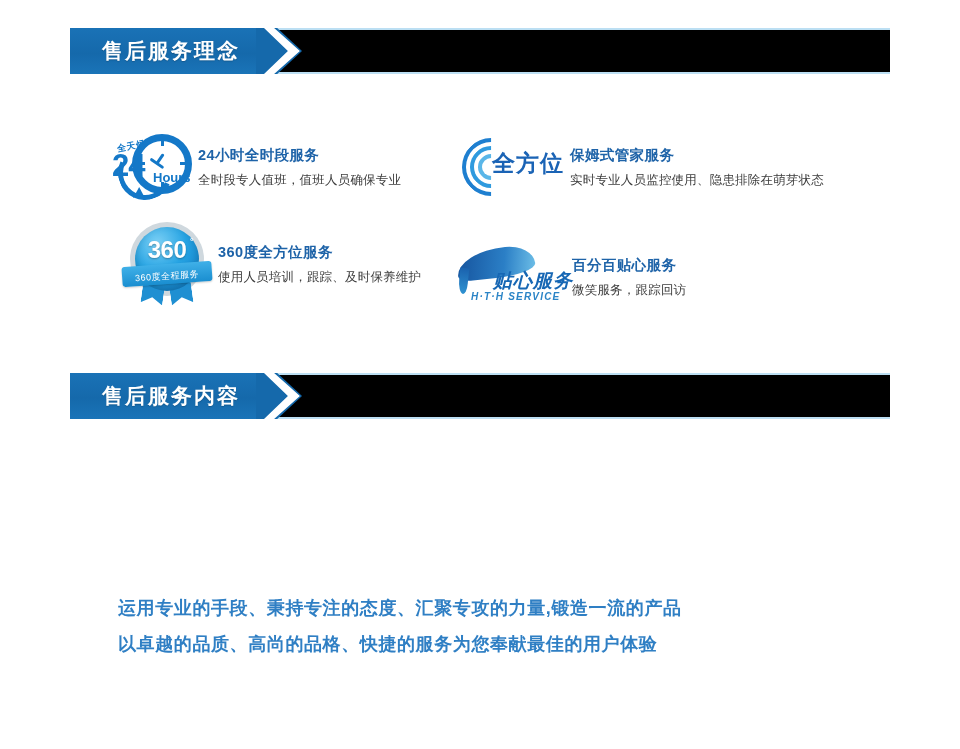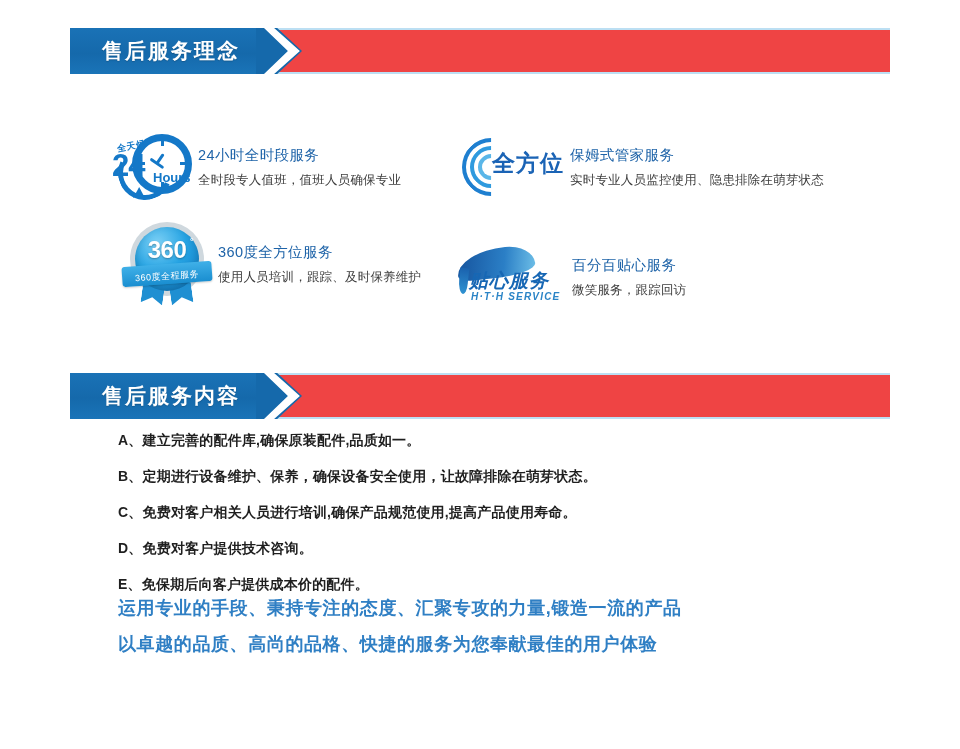--- a/index.html
+++ b/index.html
@@ -7,21 +7,21 @@
     width:960px;height:749px;background:#ffffff;
     font-family:"Liberation Sans","DejaVu Sans",sans-serif;
     -webkit-font-smoothing:antialiased;
     overflow:hidden;position:relative;
   }
   .page{position:relative;width:960px;height:749px;}
 
   
   .sec-bar{
     position:absolute;left:70px;width:820px;height:46px;
-    background:#ef4444;
+    background:#000000;
   }
   .sec-bar .bar-top-line{
     position:absolute;left:0;top:0;width:100%;height:2px;background:#bcdff3;
   }
   .sec-bar .bar-bottom-line{
     position:absolute;left:0;bottom:0;width:100%;height:2px;background:#bcdff3;
   }
   .sec-bar .bar-left{
     position:absolute;left:0;top:0;height:46px;width:190px;
     background:linear-gradient(180deg,#1a72b6 0%,#1569ab 55%,#1a74b8 100%);
@@ -45,21 +45,21 @@
     position:absolute;left:8px;top:0;width:100%;height:100%;
     background:#ffffff;
     clip-path:polygon(0 0, 22% 0, 78% 50%, 22% 100%, 0 100%, 52% 50%);
   }
 
   
   .svc-grid{position:absolute;left:0;top:0;width:960px;}
   .svc-item{position:absolute;display:flex;align-items:center;}
   .svc-text{display:block;}
   .svc-title{
-    color:#1e63a8;font-size:14.5px;font-weight:normal;letter-spacing:.4px;
+    color:#1e63a8;font-size:14.5px;font-weight:bold;letter-spacing:.4px;
     margin-bottom:7px;white-space:nowrap;
   }
   .svc-desc{
     color:#3d3d3d;font-size:12.5px;letter-spacing:.2px;white-space:nowrap;
   }
 
   
   .ico-clock{position:relative;width:86px;height:70px;flex:0 0 86px;}
   .ico-clock .dial{
     position:absolute;left:20px;top:2px;width:60px;height:60px;border-radius:50%;
@@ -159,21 +159,21 @@
     border-radius:70% 40% 60% 20% / 90% 70% 40% 20%;
     transform:rotate(-6deg);
   }
   .ico-logo .stem{
     position:absolute;left:4px;top:20px;width:9px;height:26px;
     background:linear-gradient(180deg,#1a62ae 0%,#2f93d2 100%);
     border-radius:0 0 40% 60%;transform:rotate(6deg);
   }
   .ico-logo .logo-text{
     position:absolute;left:14px;top:20px;font-size:19px;font-weight:bold;
-    font-style:italic;color:#1767b4;letter-spacing:1px;white-space:nowrap;
+    font-style:italic;color:#1767b4;letter-spacing:1px;white-space:nowrap;padding-left:24px;
   }
   .ico-logo .logo-sub{
     position:absolute;left:16px;top:43px;font-size:10px;font-style:italic;
     font-weight:bold;color:#2b84c6;letter-spacing:1.2px;white-space:nowrap;
   }
 
   
   .content-list{position:absolute;left:118px;top:432px;width:760px;}
   .content-row{
     color:#1f1f1f;font-size:14px;font-weight:bold;letter-spacing:.2px;
@@ -276,26 +276,19 @@
     <div class="bar-top-line"></div>
     <div class="bar-bottom-line"></div>
     <div class="bar-left"></div>
     <div class="chev">
       <div class="blue-wedge"></div>
       <div class="white-arrow"></div>
     </div>
     <div class="bar-left-label">售后服务内容</div>
   </div>
 
-  <div class="content-list">
-    <div class="content-row">A、建立完善的配件库,确保原装配件,品质如一。</div>
-    <div class="content-row">B、定期进行设备维护、保养，确保设备安全使用，让故障排除在萌芽状态。</div>
-    <div class="content-row">C、免费对客户相关人员进行培训,确保产品规范使用,提高产品使用寿命。</div>
-    <div class="content-row">D、免费对客户提供技术咨询。</div>
-    <div class="content-row">E、免保期后向客户提供成本价的配件。</div>
-  </div>
 
   <div class="slogan">
     <div class="slogan-line">运用专业的手段、秉持专注的态度、汇聚专攻的力量,锻造一流的产品</div>
     <div class="slogan-line">以卓越的品质、高尚的品格、快捷的服务为您奉献最佳的用户体验</div>
   </div>
 
 </div>
 
 </body></html>

